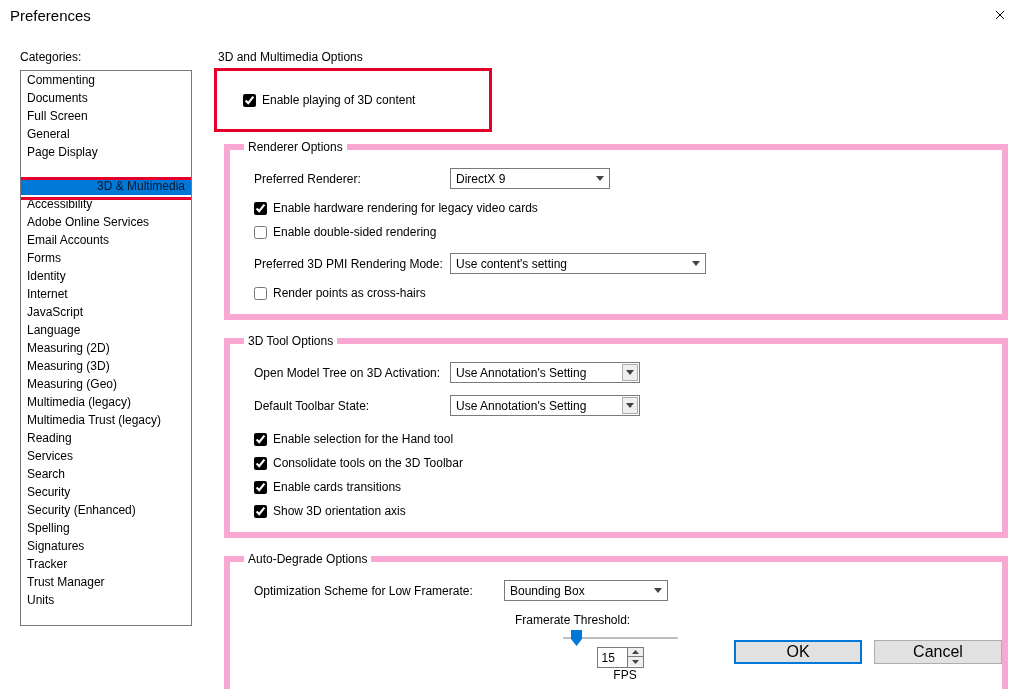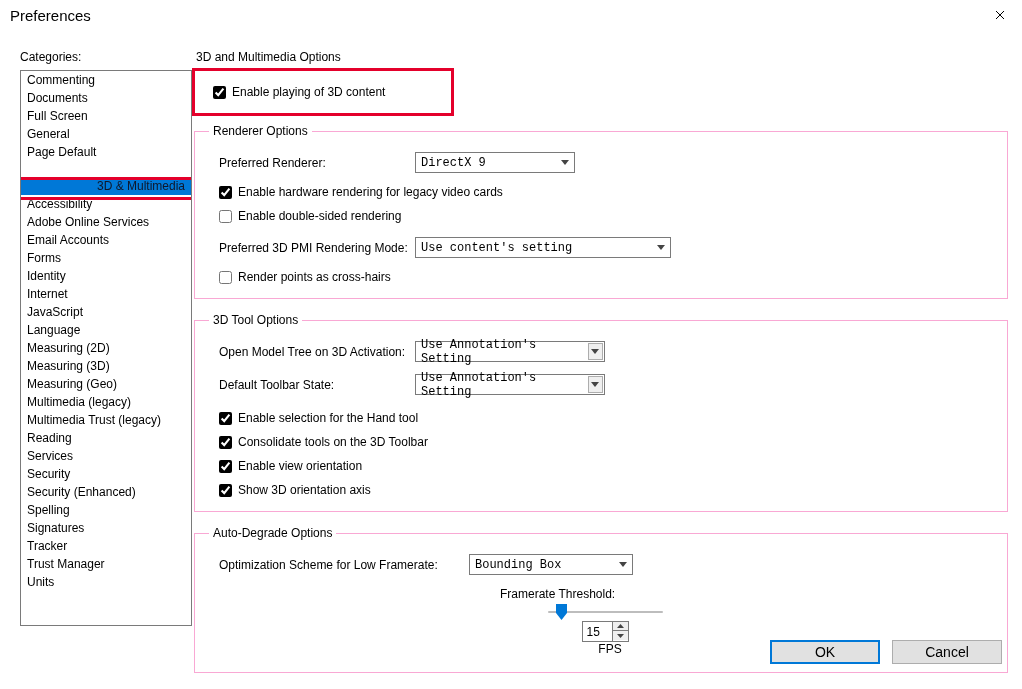--- a/index.html
+++ b/index.html
@@ -24,21 +24,21 @@
   .close-btn {
     width: 45px; height: 30px;
     display: flex; align-items: center; justify-content: center;
     font-size: 14px;
     cursor: pointer;
   }
   .close-btn svg { width: 10px; height: 10px; }
   .content {
     display: flex;
     padding: 20px 14px 8px 20px;
-    gap: 2px;
+    gap: 24px;
     height: 610px;
   }
   .sidebar { width: 172px; display: flex; flex-direction: column; }
   .sidebar-label { margin-bottom: 6px; font-size: 12px; }
   .category-list {
     border: 1px solid #7a7a7a;
     height: 556px;
     overflow: hidden;
     background: #fff;
     position: relative;
@@ -64,22 +64,22 @@
   .main { flex: 1; position: relative; }
   .main-title { font-size: 12px; margin-bottom: 4px; margin-left:2px;}
   .enable-wrap {
     border: 3px solid #e4002b;
     display: inline-block;
     padding: 6px 58px 6px 10px;
     margin-left: -2px;
     margin-bottom: 8px;
   }
   fieldset.group {
-    border: 1px solid #f9a8d4;
-    margin: 0 0 14px 0;
+    border: 6px solid #f9a8d4;
+    margin: 0 0 14px 8px;
     padding: 14px 16px 14px 24px;
     position: relative;
   }
   fieldset.group > legend {
     font-size: 12px;
     padding: 0 4px;
     margin-left: -10px;
   }
   .row {
     display: flex;
@@ -97,21 +97,20 @@
   .select {
     display: inline-flex;
     align-items: center;
     justify-content: space-between;
     border: 1px solid #7a7a7a;
     background: #fff;
     height: 21px;
     padding: 0 2px 0 5px;
     font-size: 12px;
     cursor: pointer;
-    font-family: Liberation Mono, monospace;
   }
   .select .chev {
     width: 16px; height: 17px;
     border-left: 0;
     display:flex; align-items:center; justify-content:center;
     background: #efefef;
     border:1px solid #adadad;
     margin-left:4px;
     margin-right:-1px;
   }
@@ -136,25 +135,25 @@
   .slider-track { position:absolute; top:10px; width:100%; height:2px; background:#bdbdbd; border-radius:1px;}
   .slider-thumb { position:absolute; top:3px; left:8px; }
   .slider-thumb svg { display:block; }
   .footer {
     display: flex;
     justify-content: flex-end;
     gap: 12px;
     padding: 0 20px 0 0;
   }
   .btn {
-    width: 110px;
+    width: 128px;
     height: 24px;
     border: 1px solid #adadad;
     background: #e1e1e1;
-    font-size: 14px;
+    font-size: 16px;
     display:flex; align-items:center; justify-content:center;
     cursor:pointer;
   }
   .btn.primary { border: 2px solid #0078d7; background:#e1e1e1; }
 </style>
 </head>
 <body>
 
 <div class="titlebar">
   <span class="title">Preferences</span>
@@ -167,57 +166,58 @@
 
 <div class="content">
   <div class="sidebar">
     <div class="sidebar-label">Categories:</div>
     <div class="category-list">
       <div id="cat-g1">
           <div class="category-item">Commenting</div>
           <div class="category-item">Documents</div>
           <div class="category-item">Full Screen</div>
           <div class="category-item">General</div>
-          <div class="category-item">Page Default</div>
+          <div class="category-item">Page Display</div>
         </div>
       <div class="category-gap"></div>
       <div id="cat-g2">
           <div class="category-item selected">3D &amp; Multimedia</div>
           <div class="category-item">Accessibility</div>
           <div class="category-item">Adobe Online Services</div>
           <div class="category-item">Email Accounts</div>
           <div class="category-item">Forms</div>
           <div class="category-item">Identity</div>
           <div class="category-item">Internet</div>
           <div class="category-item">JavaScript</div>
           <div class="category-item">Language</div>
           <div class="category-item">Measuring (2D)</div>
           <div class="category-item">Measuring (3D)</div>
           <div class="category-item">Measuring (Geo)</div>
           <div class="category-item">Multimedia (legacy)</div>
           <div class="category-item">Multimedia Trust (legacy)</div>
           <div class="category-item">Reading</div>
           <div class="category-item">Services</div>
+          <div class="category-item">Search</div>
           <div class="category-item">Security</div>
           <div class="category-item">Security (Enhanced)</div>
           <div class="category-item">Spelling</div>
           <div class="category-item">Signatures</div>
           <div class="category-item">Tracker</div>
           <div class="category-item">Trust Manager</div>
           <div class="category-item">Units</div>
         </div>
       <div class="highlight-red" style="left:-4px; top:106px; width:178px; height:23px;"></div>
     </div>
   </div>
 
   <div class="main">
     <div class="main-title">3D and Multimedia Options</div>
 
     <div class="enable-wrap">
-      <label class="checkbox-row" style="margin:8px;">
+      <label class="checkbox-row" style="margin:16px;">
         <input type="checkbox" checked="" style="">
         <span>Enable playing of 3D content</span>
       </label>
     </div>
 
     <fieldset class="group">
       <legend>Renderer Options</legend>
       <div class="row">
         <span class="lbl" style="width:196px;">Preferred Renderer:</span>
         <div class="select flat" style="width:160px;">
@@ -281,21 +281,21 @@
       <label class="checkbox-row">
         <input type="checkbox" checked="" style="">
         <span>Enable selection for the Hand tool</span>
       </label>
       <label class="checkbox-row">
         <input type="checkbox" checked="" style="">
         <span>Consolidate tools on the 3D Toolbar</span>
       </label>
       <label class="checkbox-row">
         <input type="checkbox" checked="" style="">
-        <span>Enable view orientation</span>
+        <span>Enable cards transitions</span>
       </label>
       <label class="checkbox-row" style="margin-bottom:0;">
         <input type="checkbox" checked="" style="">
         <span>Show 3D orientation axis</span>
       </label>
     </fieldset>
 
     <fieldset class="group" style="margin-bottom:0;">
       <legend>Auto-Degrade Options</legend>
       <div class="row">

